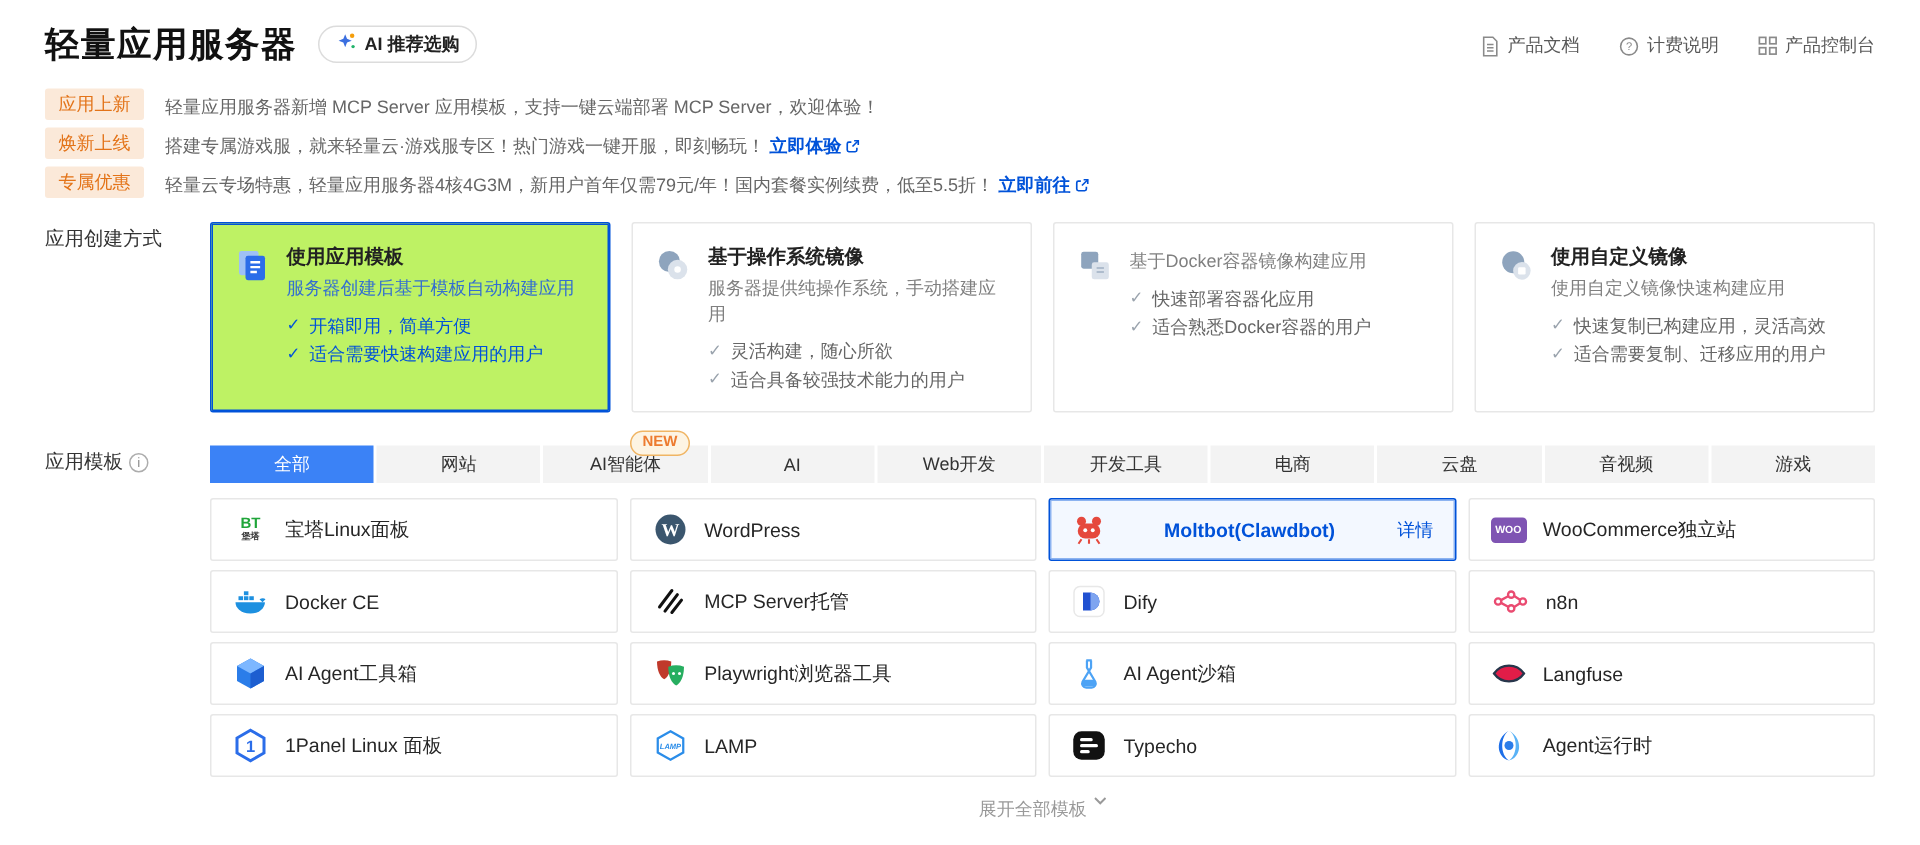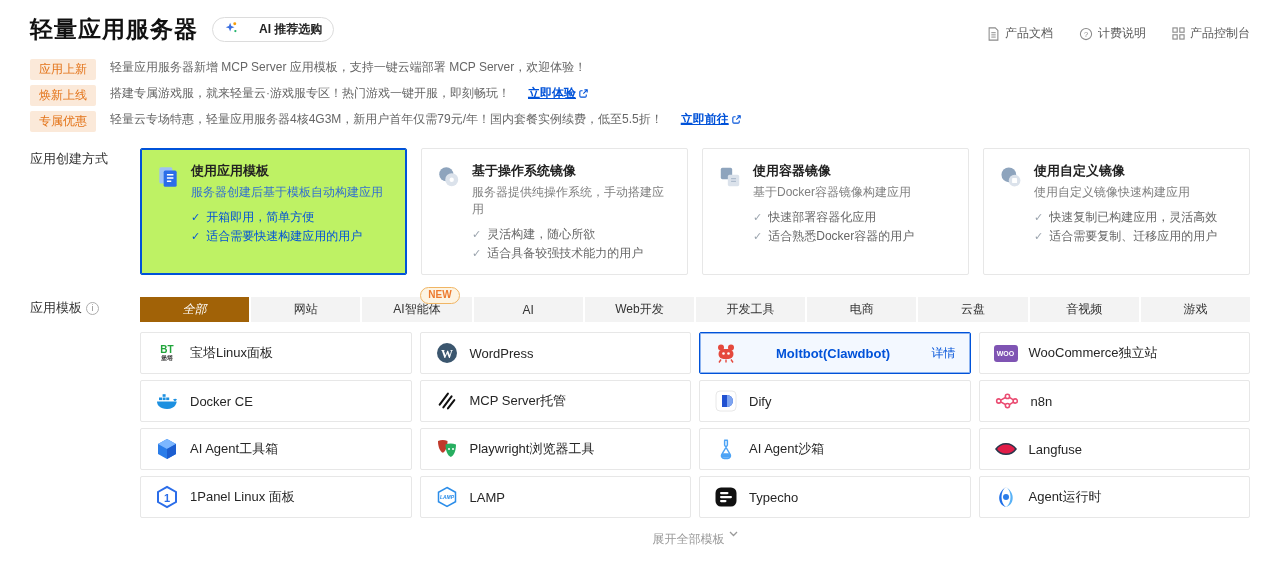--- a/index.html
+++ b/index.html
@@ -1,35 +1,35 @@
 <!DOCTYPE html>
 <html><head>
 <meta charset="utf-8">
 <style>
   * { margin:0; padding:0; box-sizing:border-box; }
   html,body { background:#fff; }
   body { font-family:"Liberation Sans","DejaVu Sans",sans-serif; color:#333; }
   .page { width:1280px; height:563px; overflow:hidden; position:relative; background:#fff; padding:14px 30px 0 30px; }
 
   
-  .header { display:flex; justify-content:space-between; align-items:center; }
+  .header { display:flex; justify-content:space-between; align-items:flex-start; }
   .header-left { display:flex; align-items:center; gap:14px; }
   .page-title { font-size:23px; font-weight:bold; color:#111; letter-spacing:1px; }
-  .ai-badge { display:inline-flex; align-items:center; gap:21px; border:1px solid #dcdcdc; border-radius:13px;
+  .ai-badge { display:inline-flex; align-items:center; gap:5px; border:1px solid #dcdcdc; border-radius:13px;
               padding:3px 11px; font-size:12px; color:#222; font-weight:bold; cursor:pointer; background:#fff; }
   .header-right { display:flex; align-items:center; gap:26px; margin-top:8px; }
   .hlink { display:inline-flex; align-items:center; gap:5px; font-size:12px; color:#595959; cursor:pointer; }
   .hlink svg { display:block; }
 
   
   .notices { margin-top:14px; }
-  .notice-row { display:flex; align-items:flex-start; margin-bottom:5px; height:21px; }
+  .notice-row { display:flex; align-items:flex-end; margin-bottom:5px; height:21px; }
   .notice-tag { flex:0 0 auto; background:#fbe9d9; color:#e37318; font-size:12px; padding:2px 9px; border-radius:2px; margin-right:14px; }
   .notice-text { font-size:12px; color:#666; }
-  .notice-link { font-size:12px; color:#0052d9; margin-left:18px; cursor:pointer; display:inline-flex; align-items:center; gap:2px; font-weight:bold;text-decoration:underline; }
+  .notice-link { font-size:12px; color:#0052d9; margin-left:3px; cursor:pointer; display:inline-flex; align-items:center; gap:2px; font-weight:bold; }
 
   
   .section { display:flex; align-items:flex-start; }
   .section-label { flex:0 0 110px; font-size:13px; color:#333; display:flex; align-items:center; gap:4px; padding-top:2px; }
   .section-body { flex:1; min-width:0; }
   .info-i { display:inline-flex; width:13px; height:13px; border:1px solid #adadad; border-radius:50%;
             color:#8c8c8c; font-size:9px; line-height:1; align-items:center; justify-content:center; font-style:normal; }
 
   
   .sec-create { margin-top:16px; }
@@ -45,21 +45,21 @@
   .card-point { font-size:12px; color:#666; line-height:19px; display:flex; gap:6px; }
   .card-point .chk { color:#9aa3ad; font-size:11px; }
   .card.selected .card-point { color:#0052d9; }
   .card.selected .card-point .chk { color:#0052d9; }
 
   
   .sec-templates { margin-top:22px; }
   .tabs { display:flex; gap:2px; }
   .tab { flex:1; position:relative; height:25px; background:#f3f3f3; color:#333; font-size:12px;
          display:flex; align-items:center; justify-content:center; cursor:pointer; }
-  .tab.selected { background:#a16207; color:#fff;font-style:italic; }
+  .tab.selected { background:#3b82f6; color:#fff; }
   .tab-new { position:absolute; top:-10px; right:12px; background:#fdf4e3; border:1px solid #f0b564;
              color:#ed7b2f; font-size:10px; line-height:1; padding:2px 7px 3px; border-radius:9px; font-weight:bold; }
 
   
   .grid { margin-top:10px; display:grid; grid-template-columns:repeat(4,1fr); gap:6px 8px; }
   .tpl { border:1px solid #e7e7e7; border-radius:2px; background:#fff; height:42px; padding:0 14px;
          display:flex; align-items:center; gap:11px; cursor:pointer; }
   .tpl.selected { border-color:#0052d9; box-shadow:inset 0 0 0 1px #8cb3f0; background:#f3f8ff; }
   .tpl-ico { flex:0 0 24px; height:24px; display:flex; align-items:center; justify-content:center; }
   .tpl-name { font-size:13px; color:#262626; white-space:nowrap; }
@@ -197,21 +197,20 @@
        </div>
      </div>
    </div>
         <div class="card">
      <span class="card-ico"><svg width="26" height="26" viewBox="0 0 24 24">
               <rect x="3.5" y="3.5" width="10.5" height="10.5" rx="1.5" fill="#8ea4bd"></rect>
               <rect x="10" y="10" width="10.5" height="10.5" rx="1.5" fill="#dbe2eb"></rect>
               <path d="M13 13.5h4.5M13 16h4.5" stroke="#aebccd" stroke-width="1.2"></path>
             </svg></span>
      <div>
-       <div class="card-title">使用容器镜像</div>
        <div class="card-sub">基于Docker容器镜像构建应用</div>
        <div class="card-points">
          <div class="card-point">
                 <span class="chk">✓</span>
                 <span>快速部署容器化应用</span>
               </div>
               <div class="card-point">
                 <span class="chk">✓</span>
                 <span>适合熟悉Docker容器的用户</span>
               </div>

